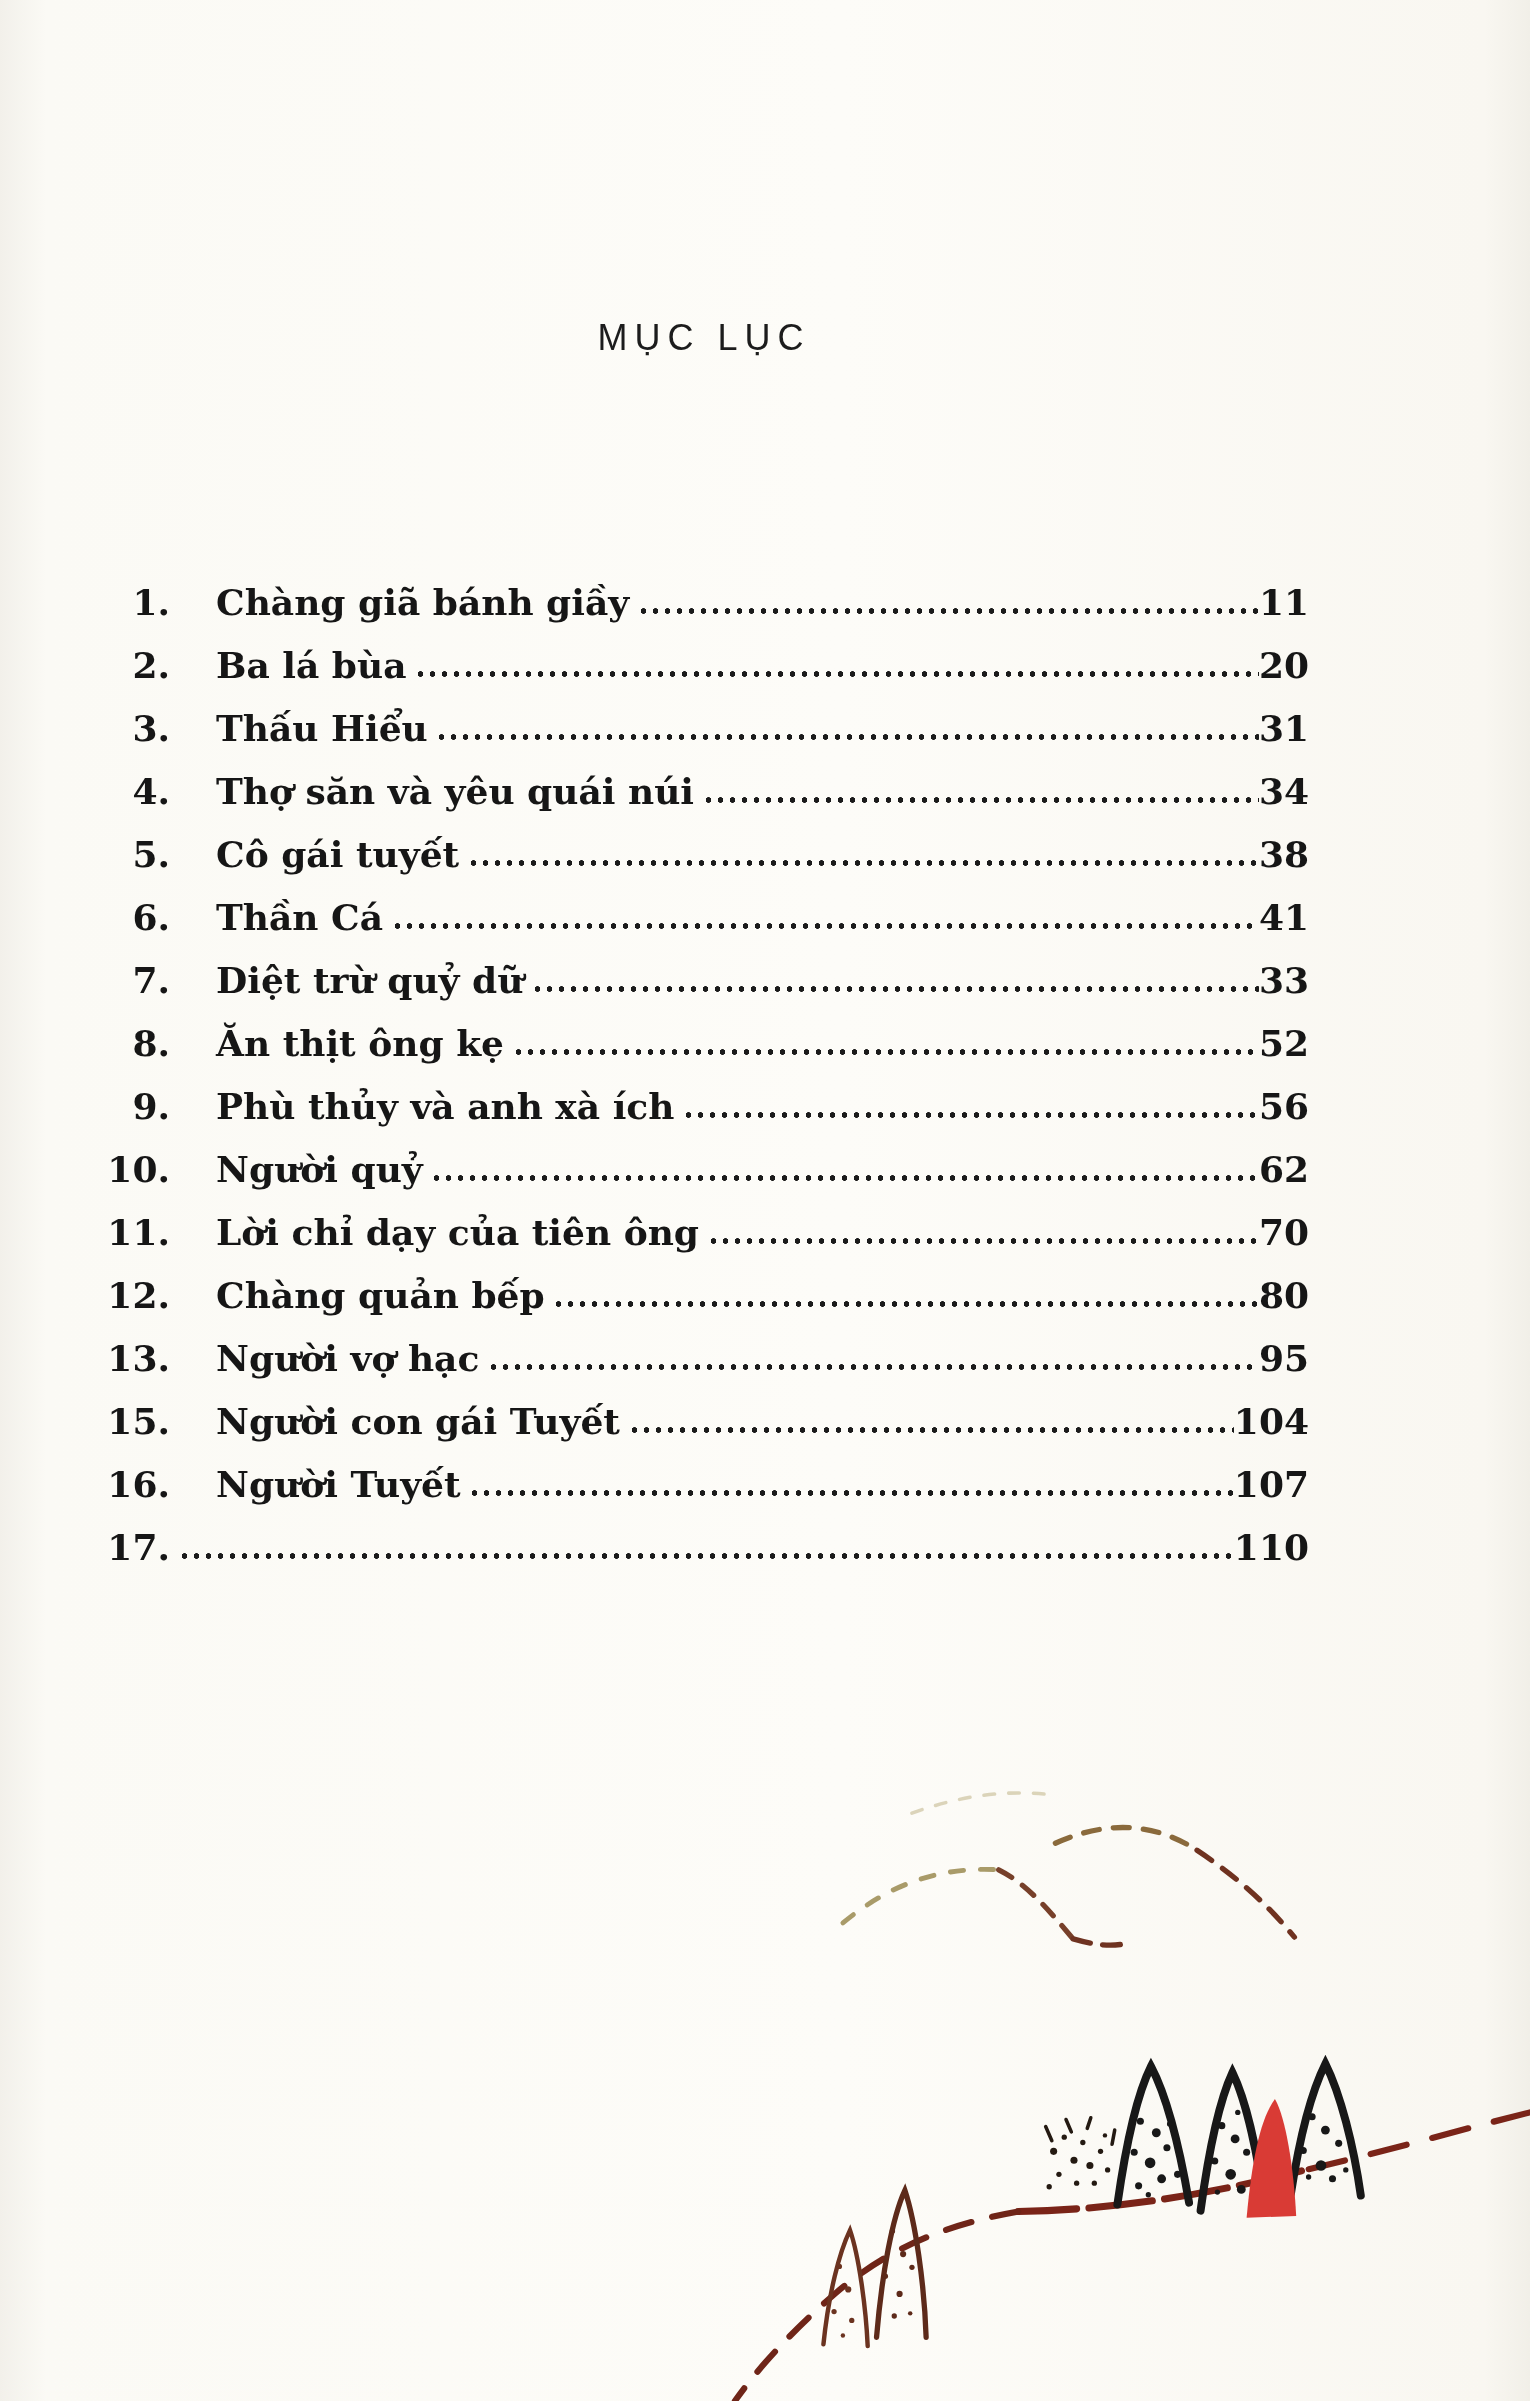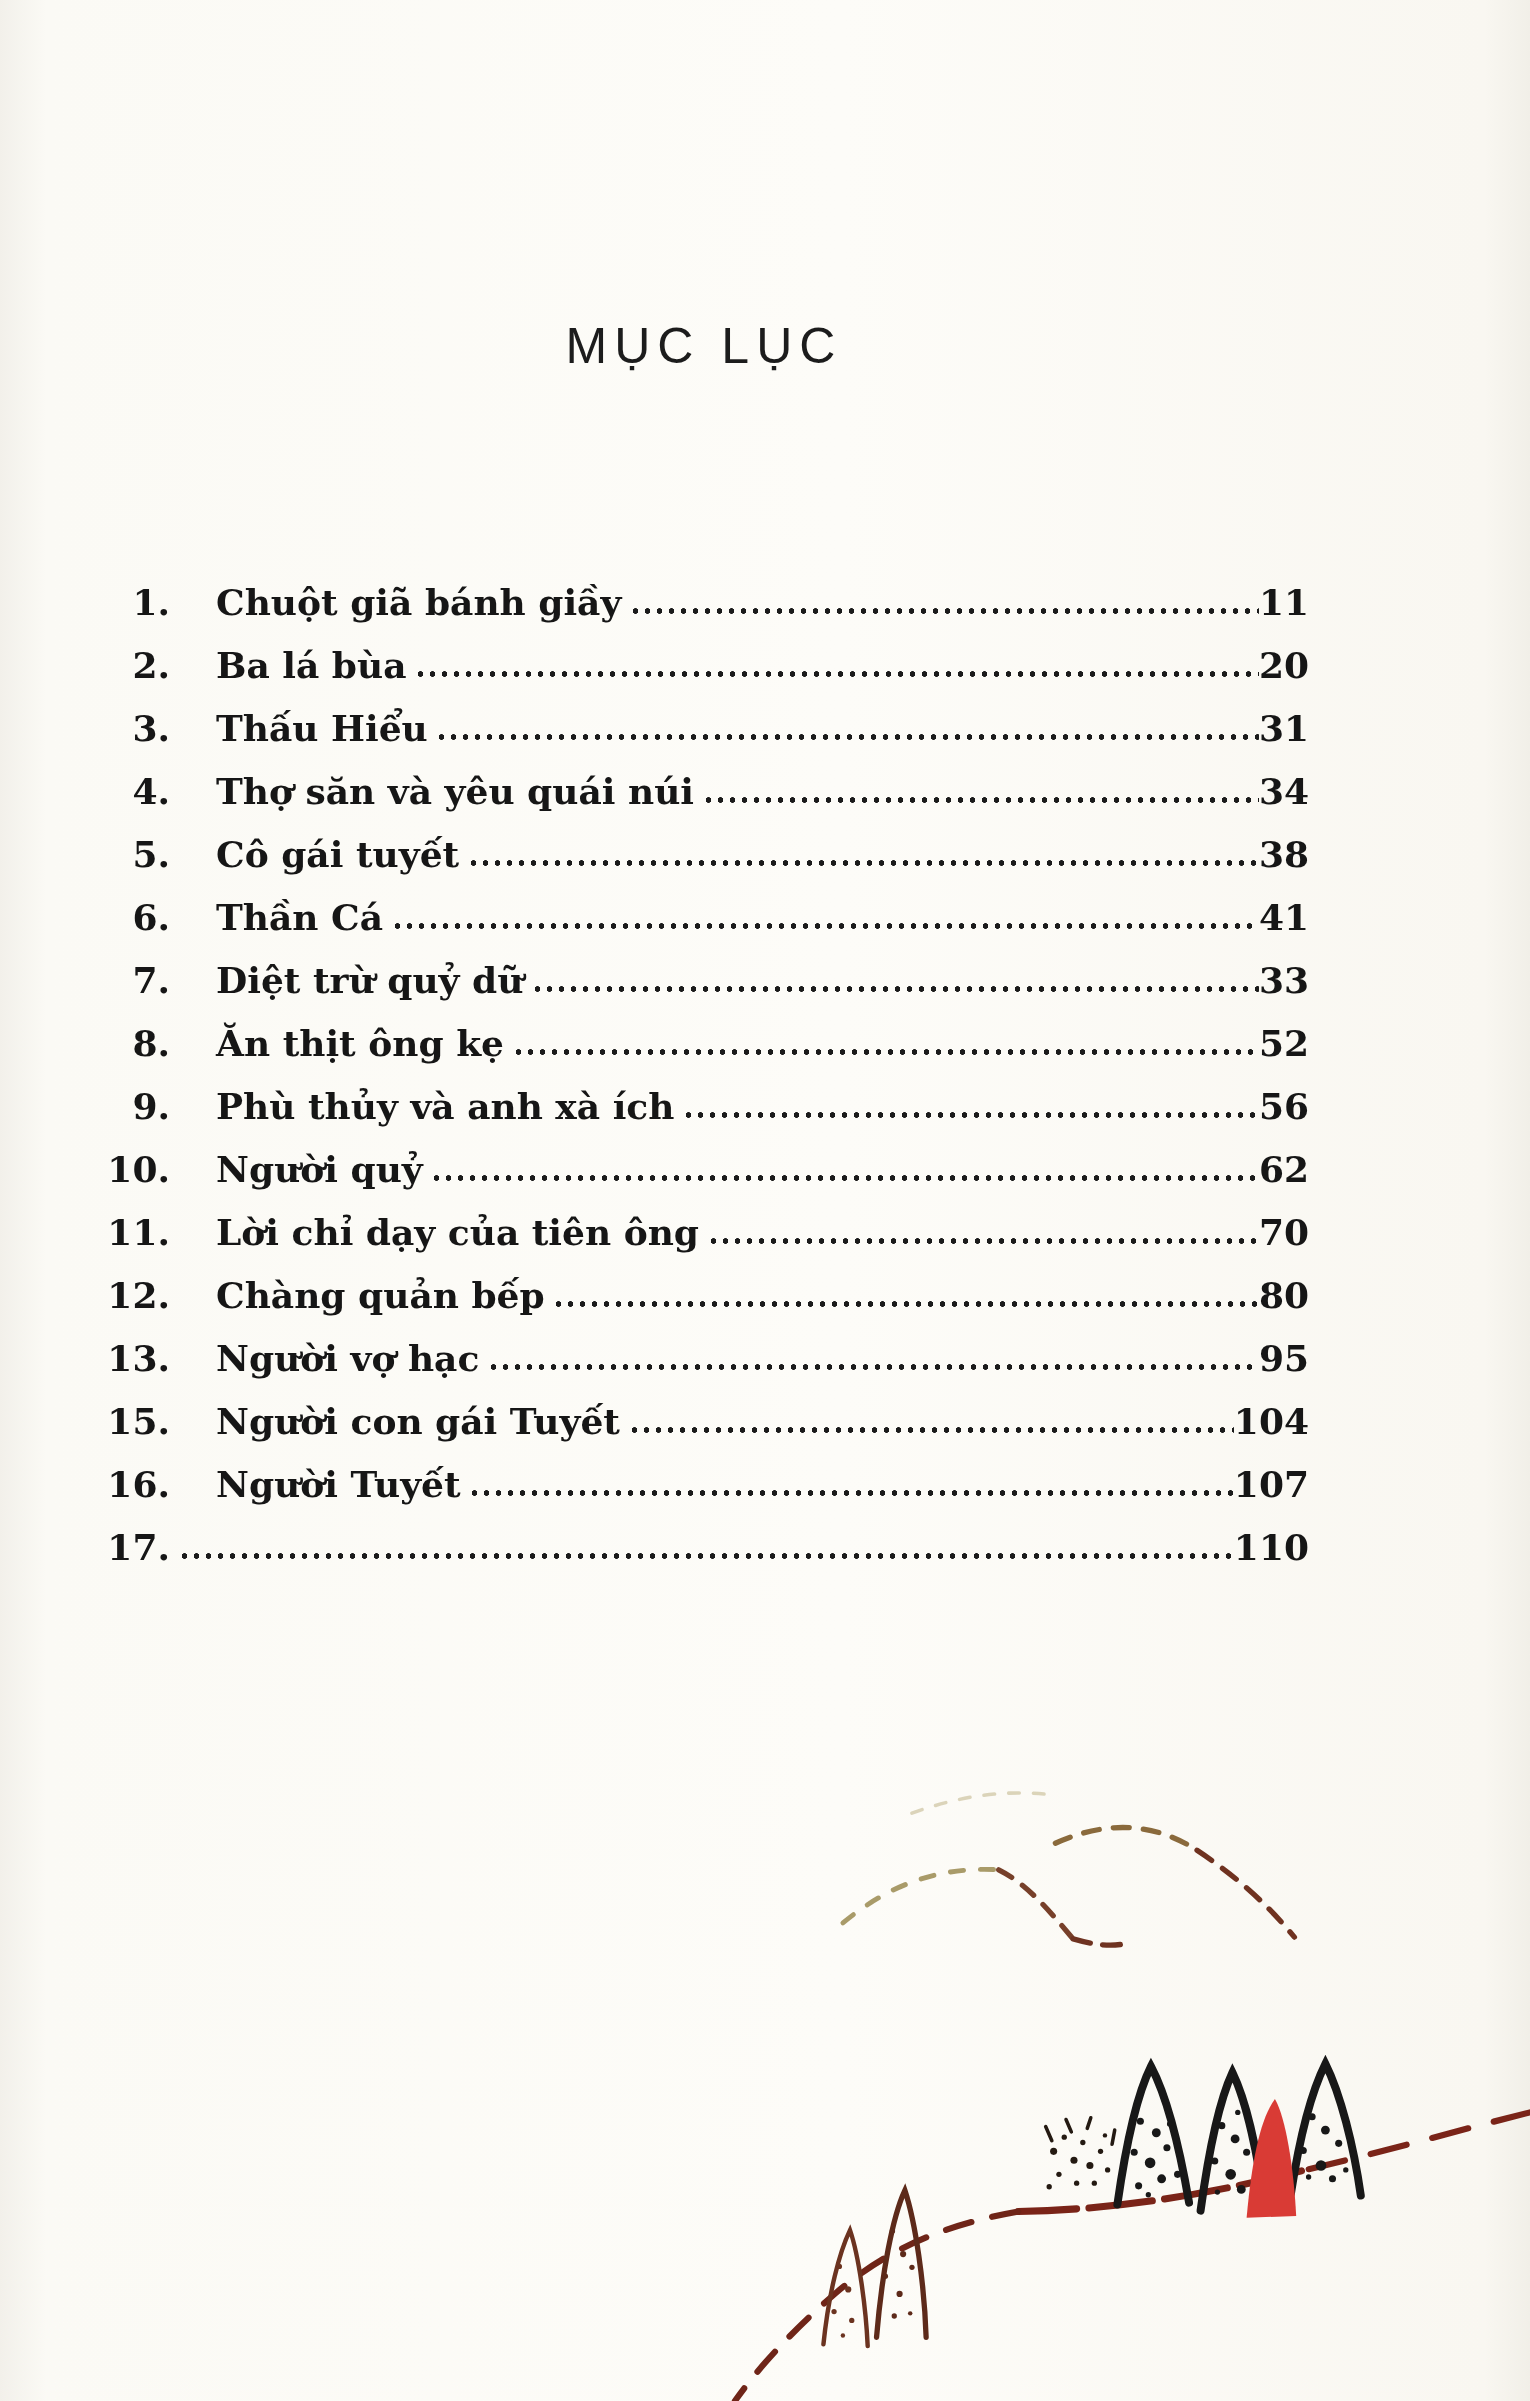--- a/index.html
+++ b/index.html
@@ -12,21 +12,21 @@
     position:relative;
     width:1530px;height:2401px;
     overflow:hidden;
     background:linear-gradient(90deg,#f2f0ea 0%,#fbfaf5 3%,#fdfcf8 55%,#f9f7f1 97%,#f1efe8 100%);
   }
   .page-title{
     position:absolute;
     left:99px;right:221px;top:317px;
     text-align:center;
     font-family:"Liberation Sans","DejaVu Sans",sans-serif;
-    font-size:50px;
+    font-size:36px;
     letter-spacing:7px;
     color:#1c1c1c;
     font-weight:normal;
   }
   .toc{
     position:absolute;
     left:99px;right:221px;top:571px;
   }
   .toc-row{
     display:flex;
@@ -71,21 +71,21 @@
 </head>
 <body>
 
 <div class="page">
 
   <div class="page-title">MỤC LỤC</div>
 
   <div class="toc">
     <div class="toc-row">
         <span class="toc-num">1.</span>
-        <span class="toc-title">Chuột giã bánh giầy</span>
+        <span class="toc-title">Chàng giã bánh giầy</span>
         <span class="leader"></span>
         <span class="toc-page">11</span>
       </div>
     <div class="toc-row">
         <span class="toc-num">2.</span>
         <span class="toc-title">Ba lá bùa</span>
         <span class="leader"></span>
         <span class="toc-page">20</span>
       </div>
     <div class="toc-row">

